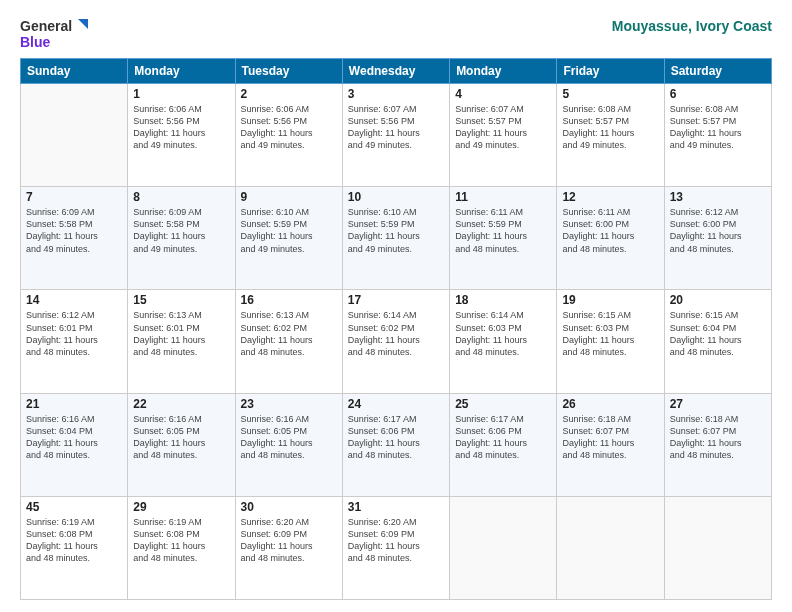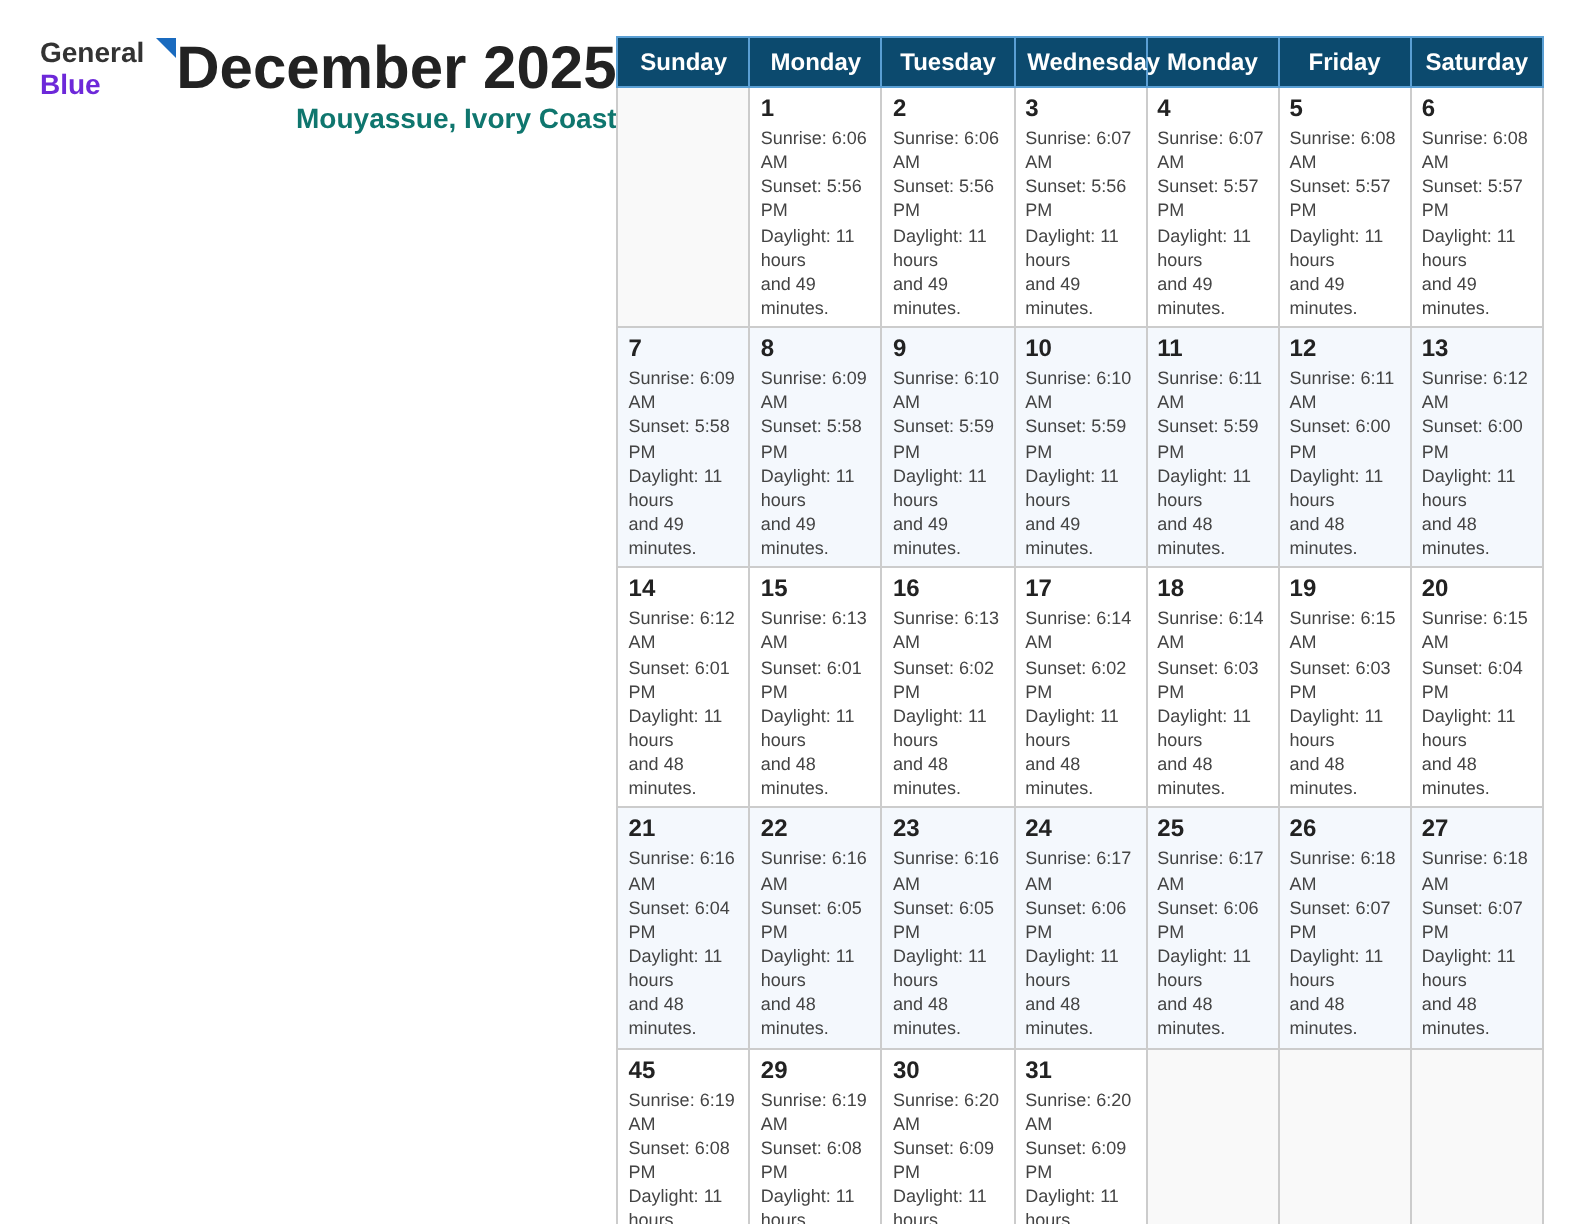--- a/index.html
+++ b/index.html
@@ -8,21 +8,21 @@
       background: #fff;
       width: 792px;
       height: 612px;
       overflow: hidden;
     }
     .page {
       width: 792px;
       height: 612px;
       padding: 18px 20px 12px 20px;
       display: flex;
-      flex-direction: row;
+      flex-direction: column;
     }
     .header {
       display: flex;
       justify-content: space-between;
       align-items: flex-start;
       margin-bottom: 8px;
     }
     .logo {
       display: flex;
       align-items: center;
@@ -43,23 +43,23 @@
       color: #0f766e;
     }
     .calendar {
       flex: 1;
       border: 1px solid #ccc;
       border-collapse: collapse;
       width: 100%;
       table-layout: fixed;
     }
     .calendar th {
-      background-color: #0c4a6e;
+      background-color: #0369a1;
       color: #fff;
-      text-align: center;
+      text-align: left;
       padding: 5px 6px;
       font-size: 12px;
       border: 1px solid #5a9fd4;
       margin-left: 39px;
     }
     .calendar td {
       vertical-align: top;
       border: 1px solid #ccc;
       padding: 3px 5px;
       font-size: 9.5px;
@@ -95,21 +95,20 @@
     <div style="display:flex;align-items:center;gap:2px;">
       <span style="font-size:14px;font-weight:bold;color:#333;">General</span>
       <svg width="14" height="14" viewBox="0 0 14 14">
         <polygon points="4,0 14,0 14,10" fill="#1a6bbf"></polygon>
       </svg>
     </div>
     <span style="font-size:14px;font-weight:bold;color:#6d28d9;">Blue</span>
   </div>
 </div>
     <div class="title-block">
-      <h1>December 2025</h1>
       <h2>Mouyassue, Ivory Coast</h2>
     </div>
   </div>
 
   <table class="calendar">
     <thead>
       <tr>
         <th>Sunday</th>
         <th>Monday</th>
         <th>Tuesday</th>

